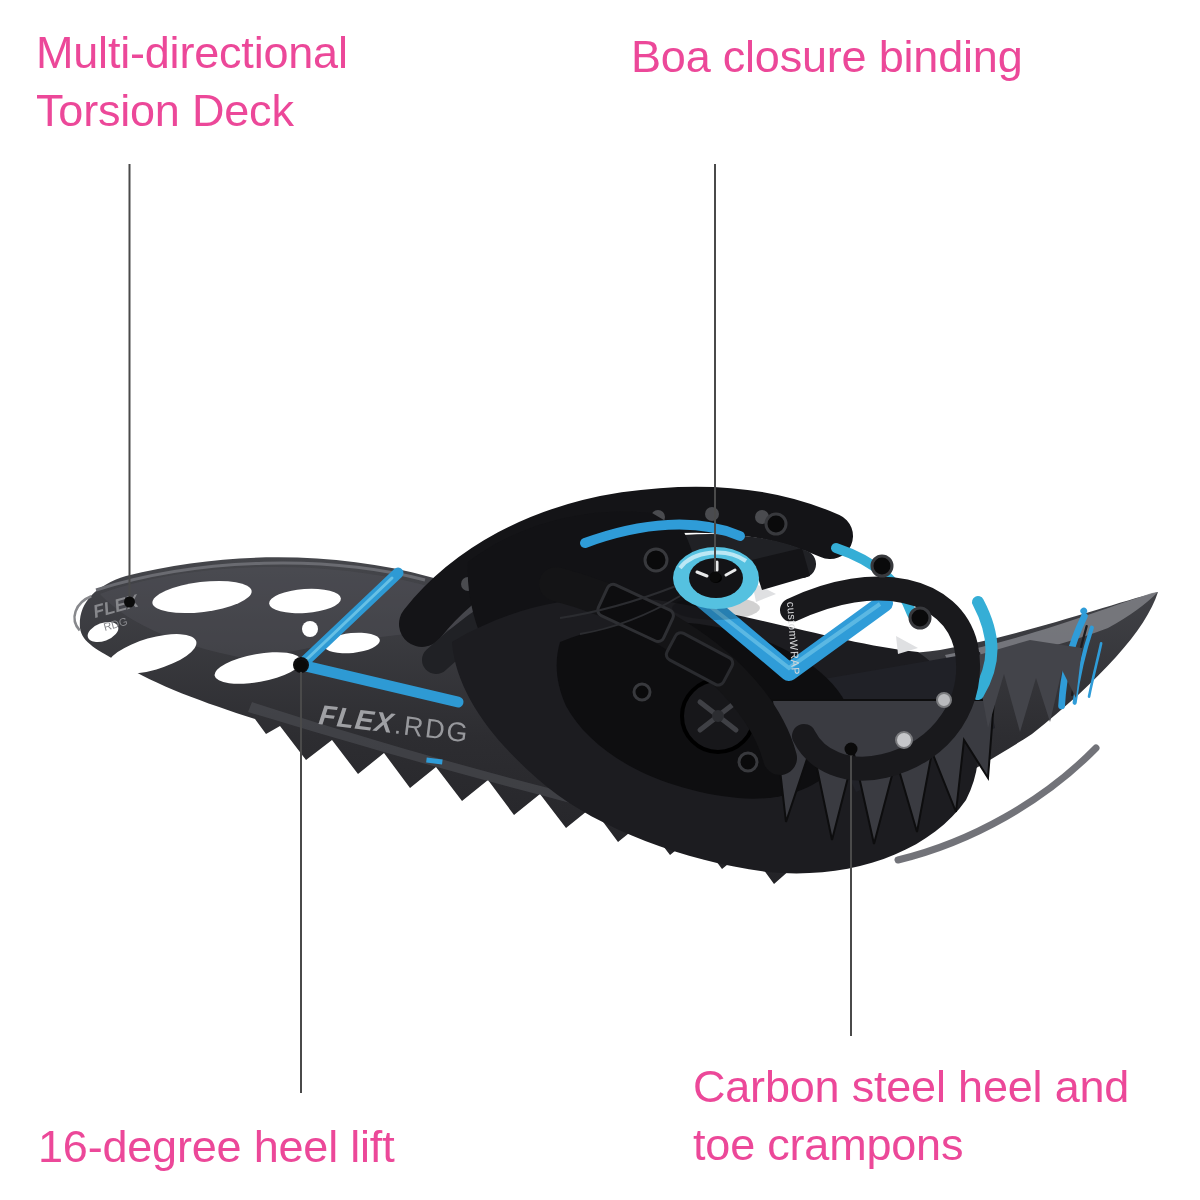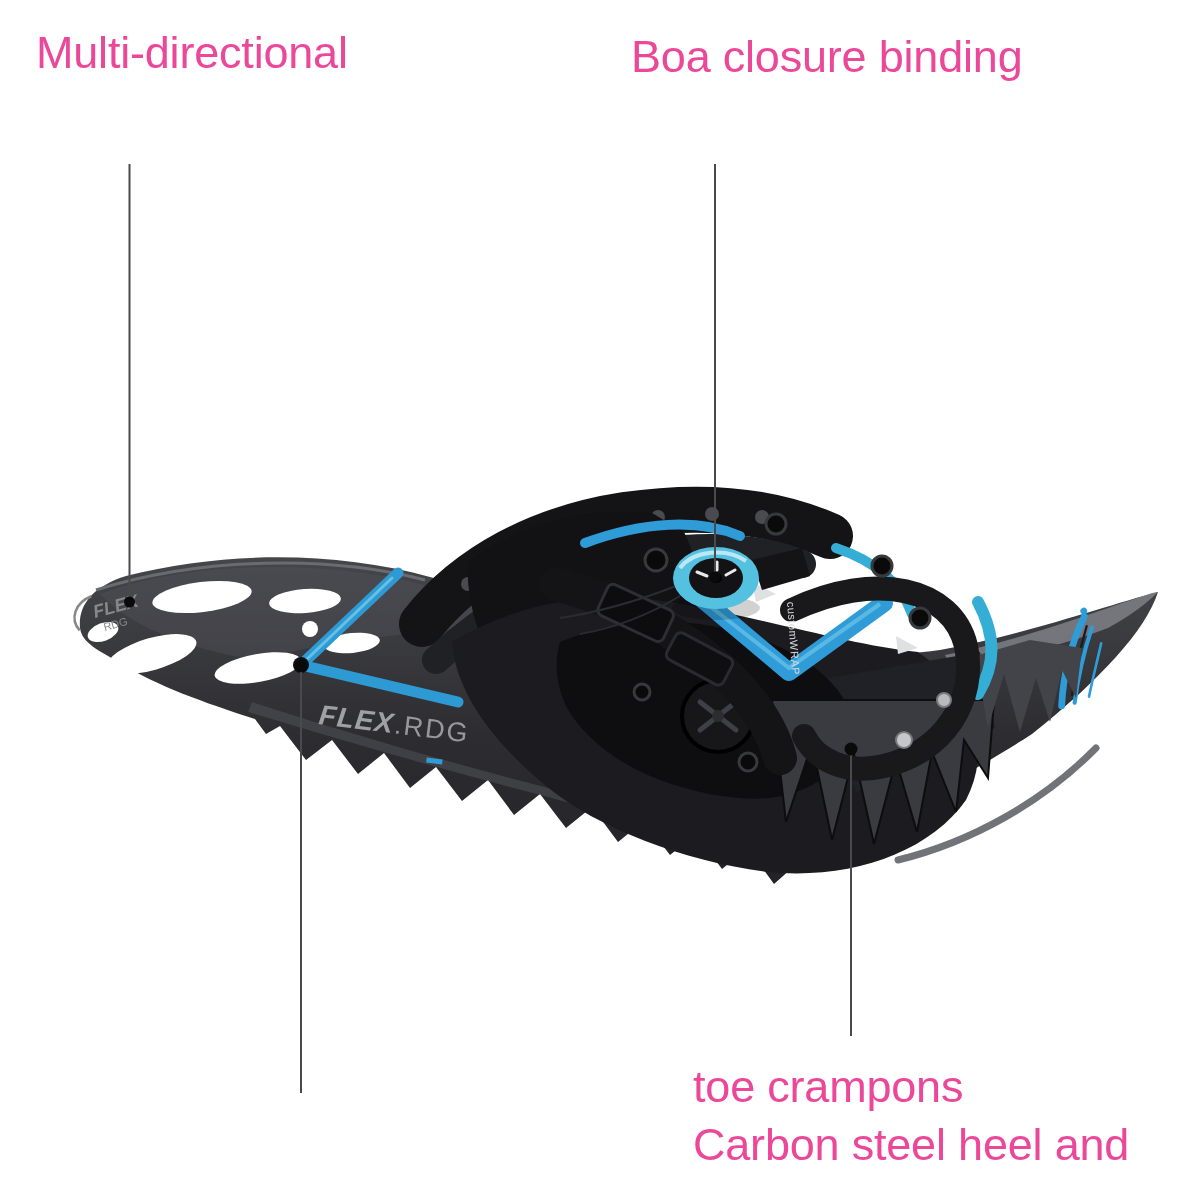--- a/index.html
+++ b/index.html
@@ -221,25 +221,29 @@
     <g fill="#0a0a0a">
       <circle cx="129.5" cy="602" r="5.5"></circle>
       <circle cx="715" cy="577" r="5.5"></circle>
       <circle cx="301" cy="666" r="6"></circle>
       <circle cx="851" cy="749" r="6.5"></circle>
     </g>
   </svg>
 
   <div class="callout" id="label-torsion">
     <span class="ln">Multi-directional</span>
+    <span class="ln">Torsion Deck</span>
   </div>
 
   <div class="callout" id="label-boa">
     <span class="ln">Boa closure binding</span>
   </div>
 
+  <div class="callout" id="label-heel">
+    <span class="ln">16-degree heel lift</span>
+  </div>
 
   <div class="callout" id="label-crampons">
+    <span class="ln">Carbon steel heel and</span>
     <span class="ln">toe crampons</span>
-    <span class="ln">Carbon steel heel and</span>
   </div>
 
 </div>
 
 </body></html>

